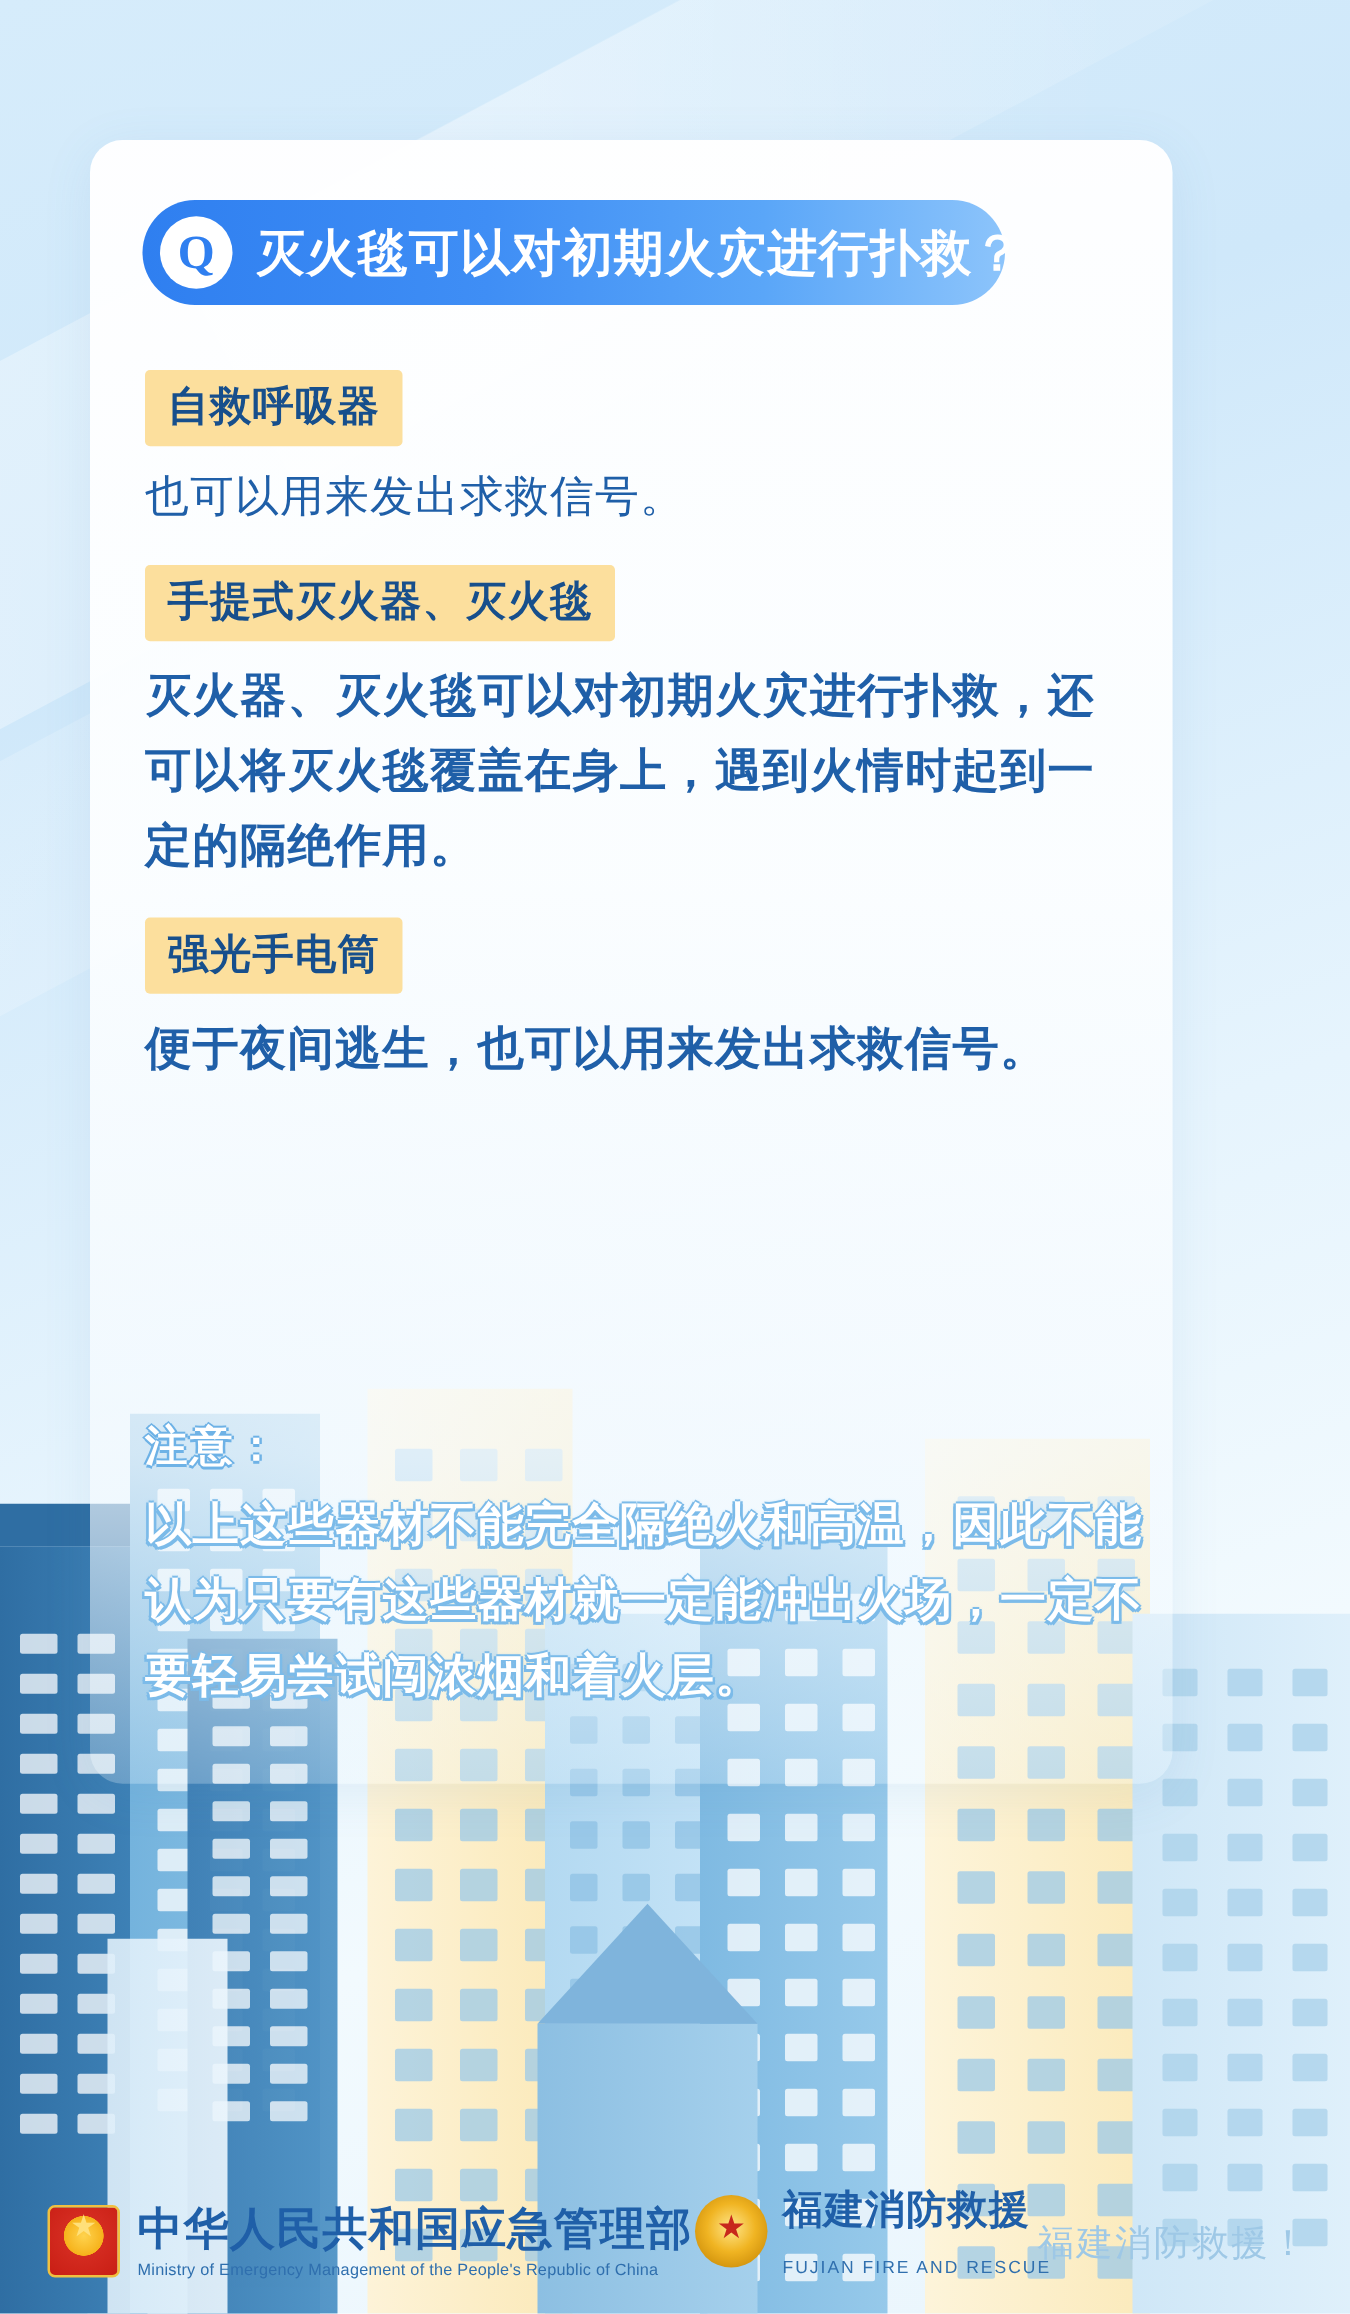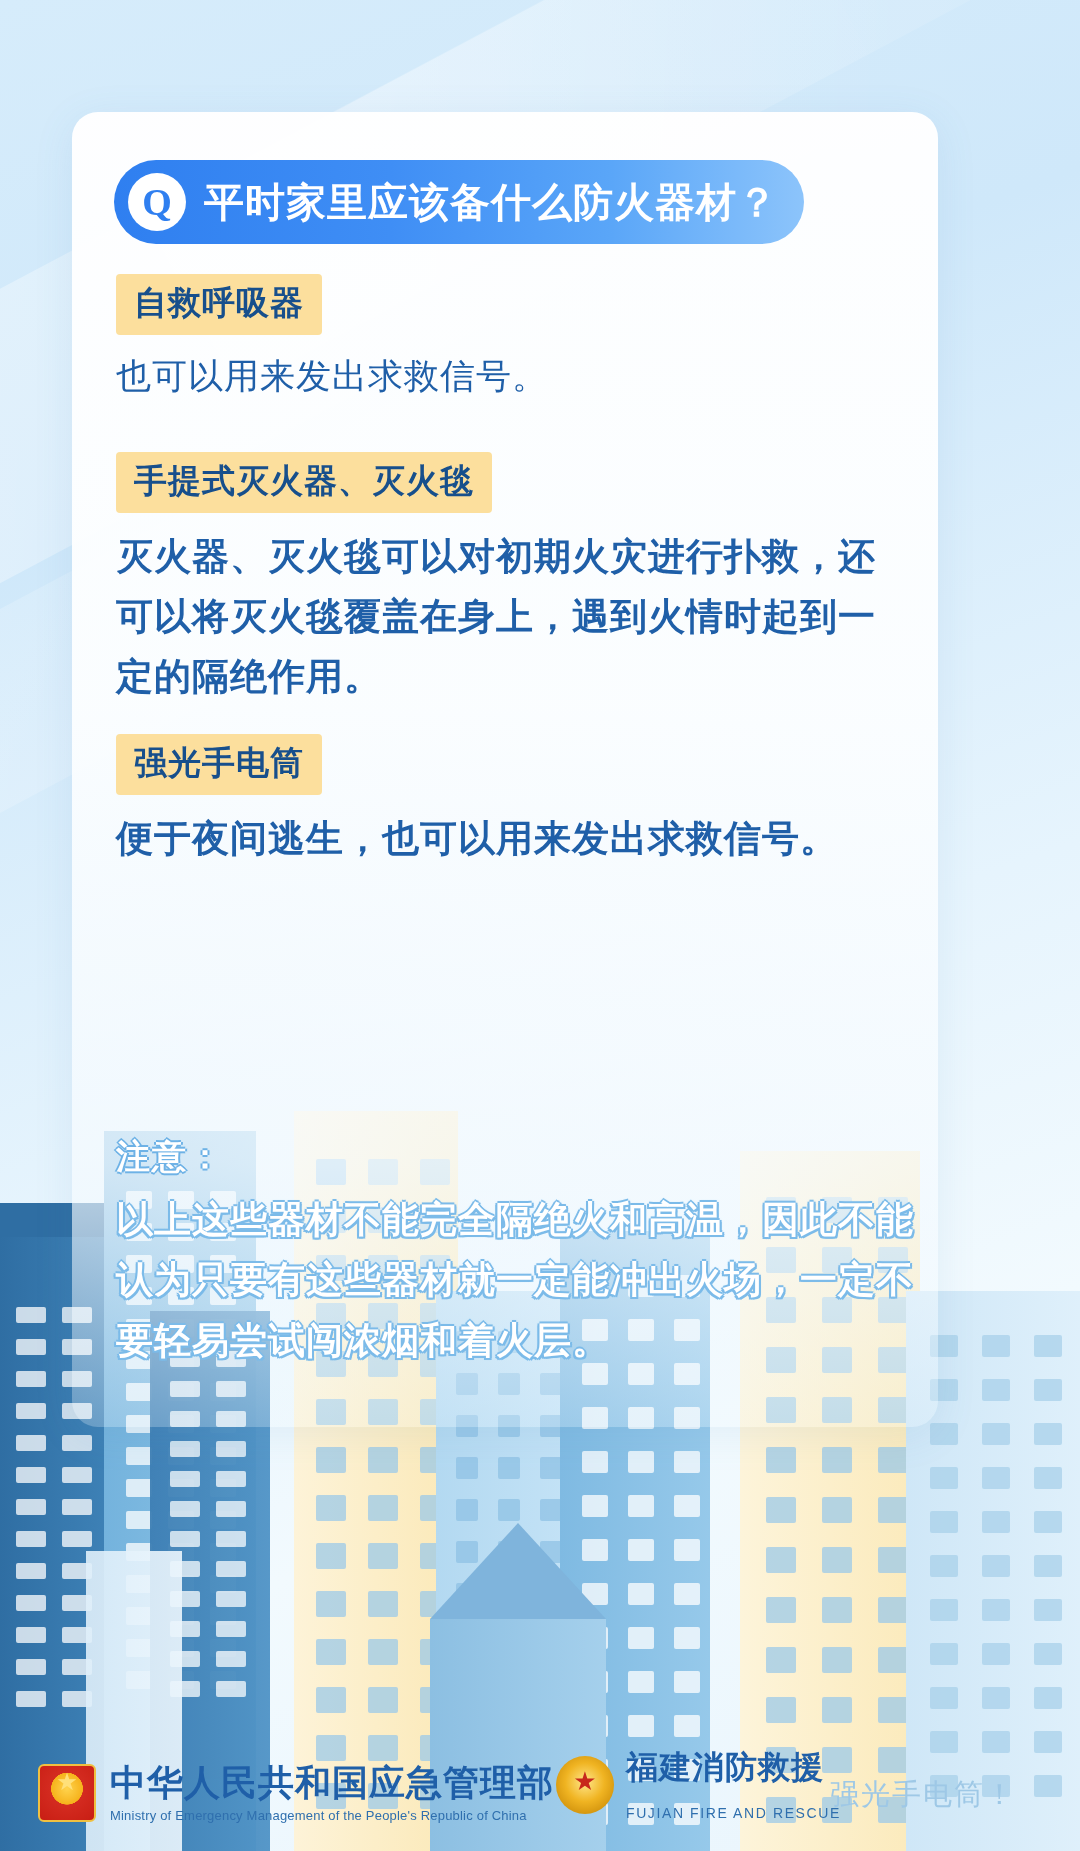--- a/index.html
+++ b/index.html
@@ -592,24 +592,24 @@
     <div class="bldg" style="left:430px; bottom:232px; width:0; height:0; border-left:88px solid transparent; border-right:88px solid transparent; border-bottom:96px solid #7fb4dc;"></div>
 
     <div class="bldg" style="left:86px; width:96px; height:300px; background:linear-gradient(90deg,#dfeffa,#ecf6fd); opacity:.9;"></div>
 
   </div>
 
   <div class="card">
 
     <div class="q-pill">
       <div class="q-badge">Q</div>
-      <div class="q-text">平时家里应该备什么防火器材？</div>
-    </div>
-
-    <div class="section" style="top:162px;">
+      <div class="q-text">灭火毯可以对初期火灾进行扑救？</div>
+    </div>
+
+    <div class="section" style="top:184px;">
       <span class="tag">自救呼吸器</span>
       <div class="body-text">也可以用来发出求救信号。</div>
     </div>
 
     <div class="section" style="top:340px;">
       <span class="tag">手提式灭火器、灭火毯</span>
       <div class="body-text big">灭火器、灭火毯可以对初期火灾进行扑救，还可以将灭火毯覆盖在身上，遇到火情时起到一定的隔绝作用。</div>
     </div>
 
     <div class="section" style="top:622px;">
@@ -634,16 +634,16 @@
     </div>
 
     <div class="org2">
       <div class="emblem-round"></div>
       <div class="org2-text">
         <div class="org2-cn">福建消防救援</div>
         <div class="org2-en">FUJIAN FIRE AND RESCUE</div>
       </div>
     </div>
 
-    <div class="slogan">强光手电筒！</div>
+    <div class="slogan">福建消防救援！</div>
   </div>
 
 </div>
 
 </body></html>

